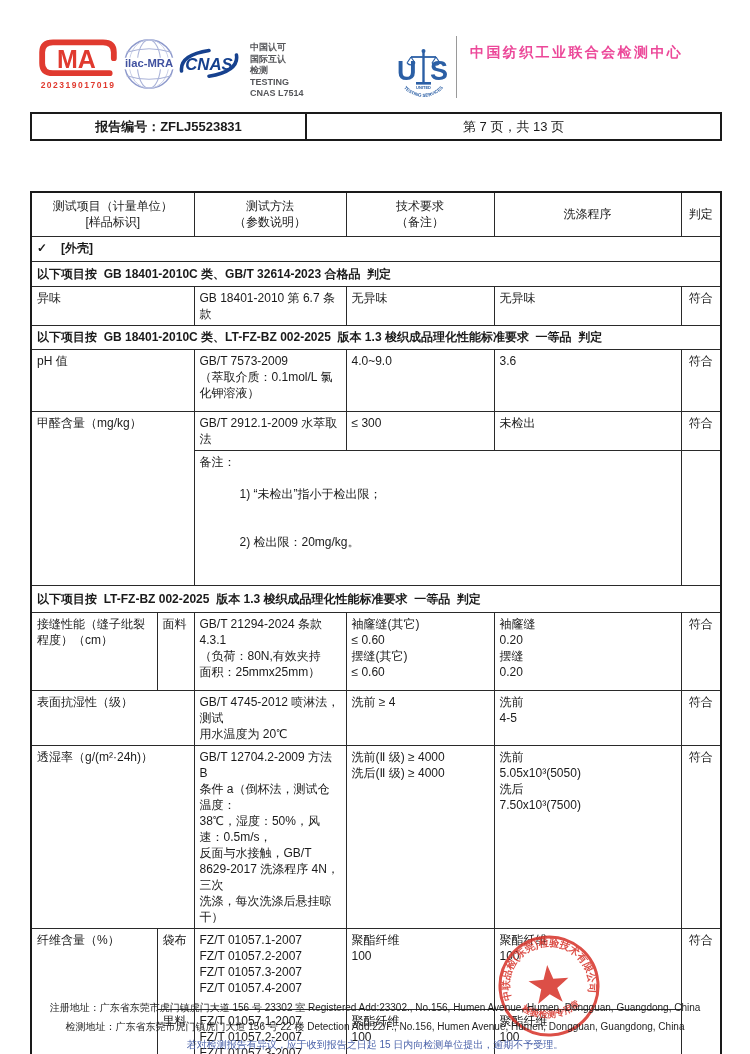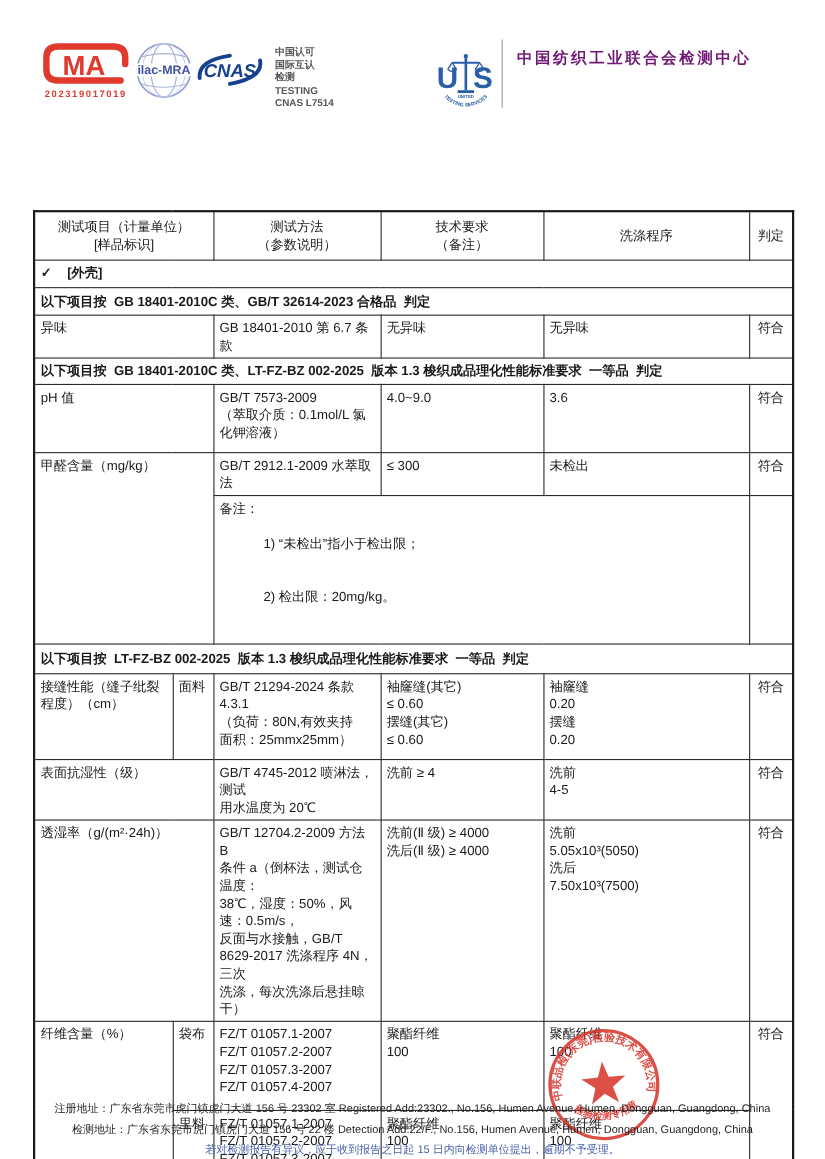--- a/index.html
+++ b/index.html
@@ -7,21 +7,21 @@
   .page { position:relative; width:750px; height:1054px; background:#ffffff; margin:0 auto; overflow:hidden; color:#1a1a1a; }
 
   
   .logo-abs { position:absolute; }
   .cma-num { position:absolute; left:38px; top:80px; width:80px; text-align:center;
              font-size:8.5px; font-weight:bold; letter-spacing:1.5px; color:#e03a2f; }
   .acc-text { position:absolute; left:250px; top:42px; font-size:9px; font-weight:bold;
               color:#55565a; line-height:11.5px; }
   .acc-text div { white-space:nowrap; }
   .hdr-divider { position:absolute; left:456px; top:36px; width:1px; height:62px; background:#9a9a9a; }
-  .org-block { position:absolute; left:470px; top:44px; color:#701a75; }
+  .org-block { position:absolute; left:470px; top:44px; color:#ec4899; }
   .org-cn1 { font-size:14px; font-weight:bold; letter-spacing:2.4px; white-space:nowrap; }
   .org-cn2 { font-size:14px; font-weight:bold; letter-spacing:0.6px; margin-top:3px; white-space:nowrap; }
   .org-en  { font-size:12px; font-weight:bold; margin-top:3px; white-space:nowrap; }
 
   
   .title-table { position:absolute; left:30px; top:112px; width:690px; border-collapse:collapse; table-layout:fixed; }
   .title-table td { border:2px solid #1a1a1a; text-align:center; vertical-align:middle; }
   .report-title { font-size:20px; font-weight:bold; letter-spacing:9px; }
   .antifake { font-size:12.5px; font-weight:600; line-height:19px; }
   .report-no { font-size:13px; font-weight:bold; }
@@ -108,20 +108,28 @@
   <div class="org-block">
     <div class="org-cn1">中国纺织工业联合会检测中心</div>
   </div>
 
   <table class="title-table">
     <colgroup>
         <col style="width:275px">
         <col style="width:415px">
       </colgroup>
     <tbody>
+    <tr style="height:27px">
+      <td>
+            <div class="report-no">报告编号：ZFLJ5523831</div>
+          </td>
+      <td>
+            <div class="page-info">第 7 页，共 13 页</div>
+          </td>
+    </tr>
   </tbody>
     </table>
 
   <table class="main-table">
     <colgroup>
       <col style="width:126px">
         <col style="width:37px">
         <col style="width:152px">
       <col style="width:148px">
         <col style="width:187px">

